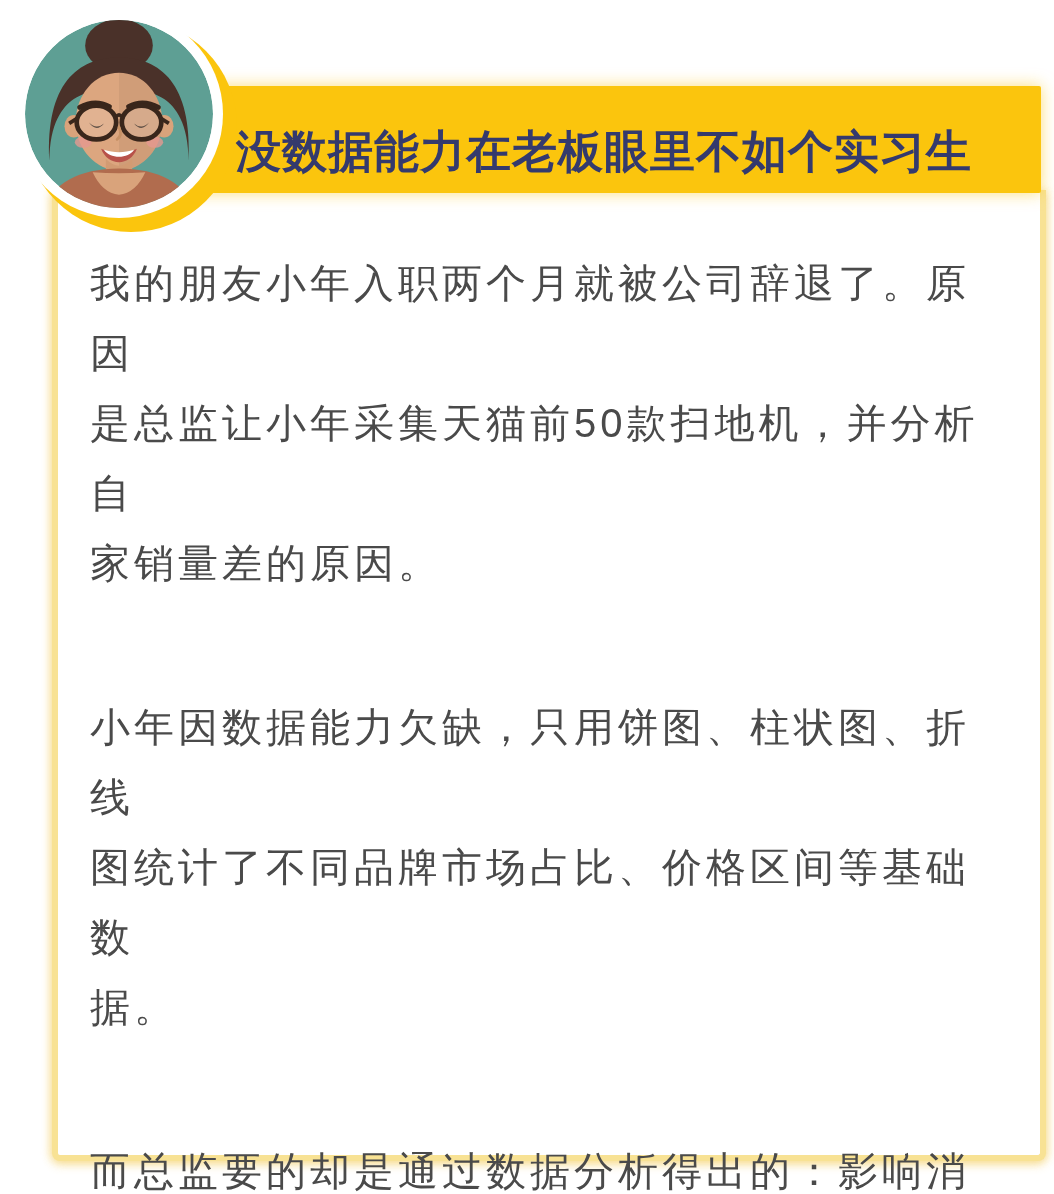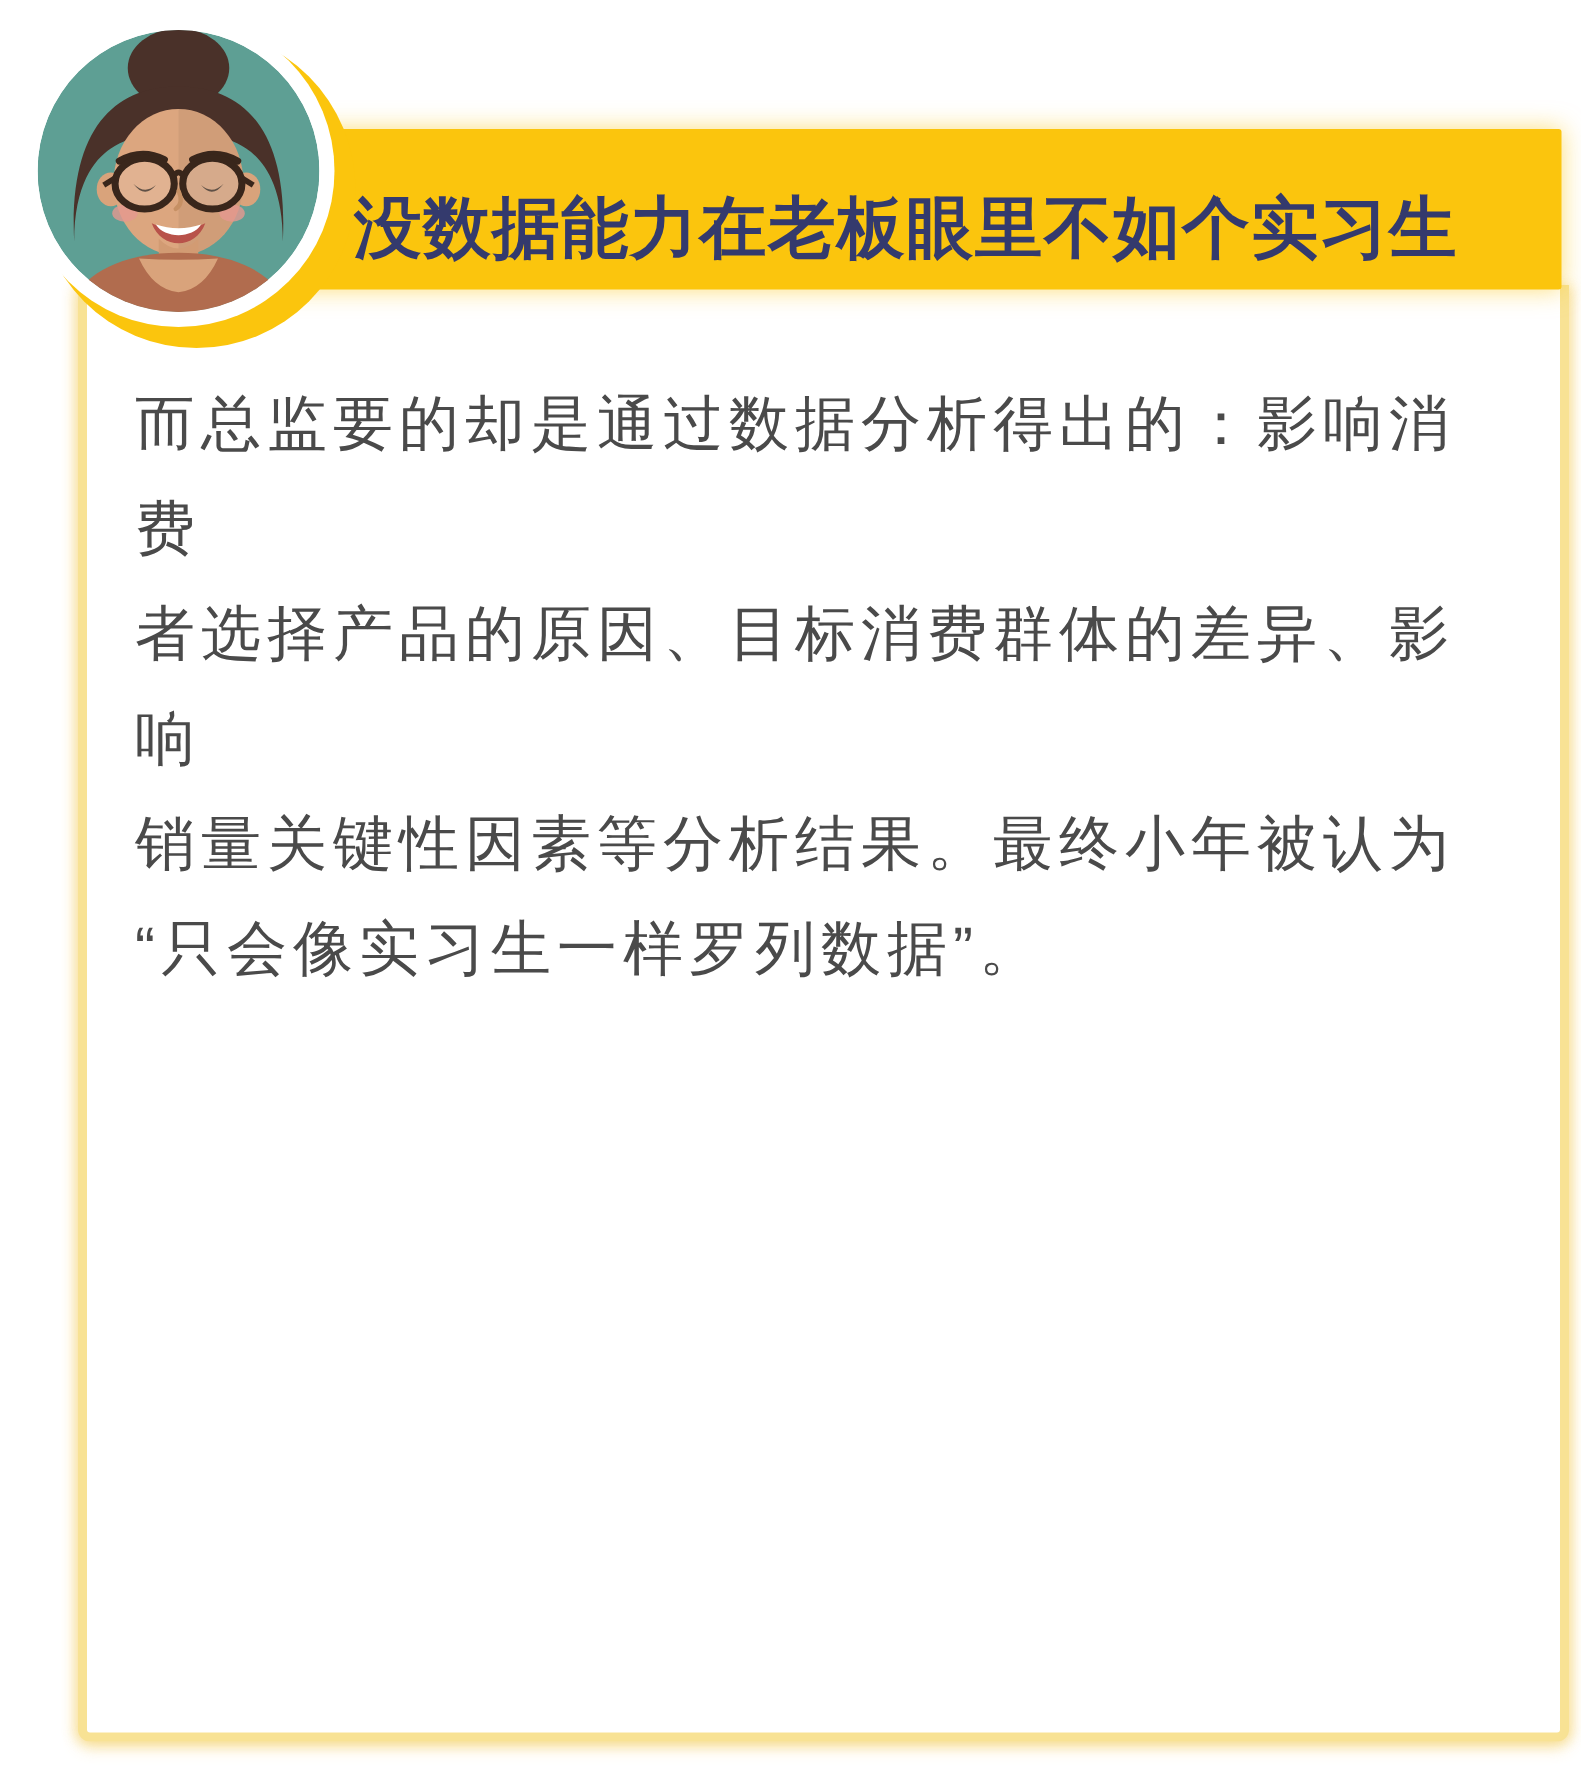--- a/index.html
+++ b/index.html
@@ -143,17 +143,23 @@
       <path d="M86,148 L86,172 Q100,182 114,172 L114,148 Q100,162 86,148 Z" fill="#D29B73"></path>
 
       <path d="M22,202 C26,176 56,158 100,158 C144,158 174,176 178,202 Z" fill="#B16C4E"></path>
 
       <path d="M72,162 Q100,164 128,162 Q118,184 100,186 Q82,184 72,162 Z" fill="#D9A37B"></path>
     </svg>
   </div>
 </div>
 
 <div class="content-box">
+  <p>我的朋友小年入职两个月就被公司辞退了。原因
+是总监让小年采集天猫前50款扫地机，并分析自
+家销量差的原因。</p>
+  <p>小年因数据能力欠缺，只用饼图、柱状图、折线
+图统计了不同品牌市场占比、价格区间等基础数
+据。</p>
   <p>而总监要的却是通过数据分析得出的：影响消费
 者选择产品的原因、目标消费群体的差异、影响
 销量关键性因素等分析结果。最终小年被认为
 “只会像实习生一样罗列数据”。</p>
 </div>
 
 </body></html>

